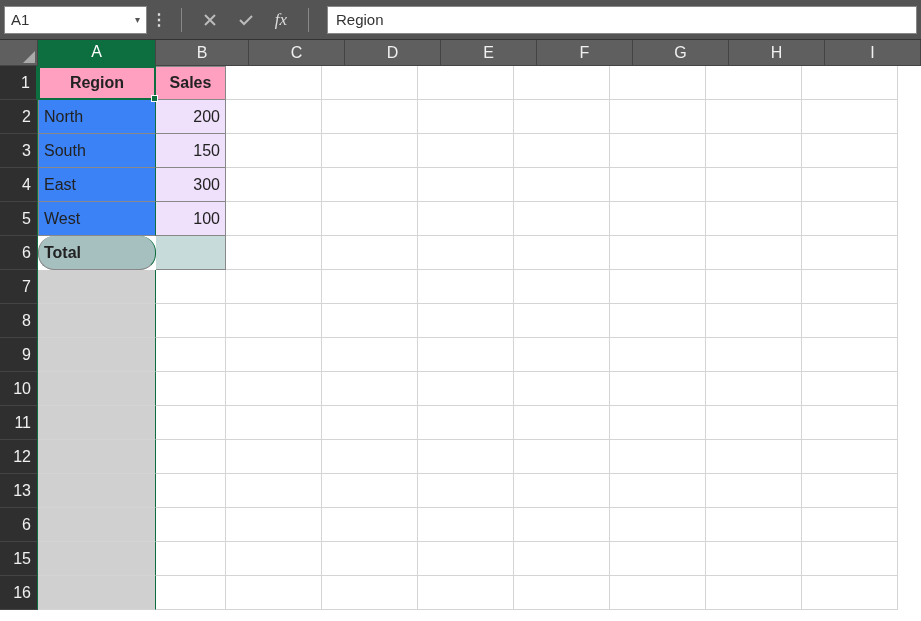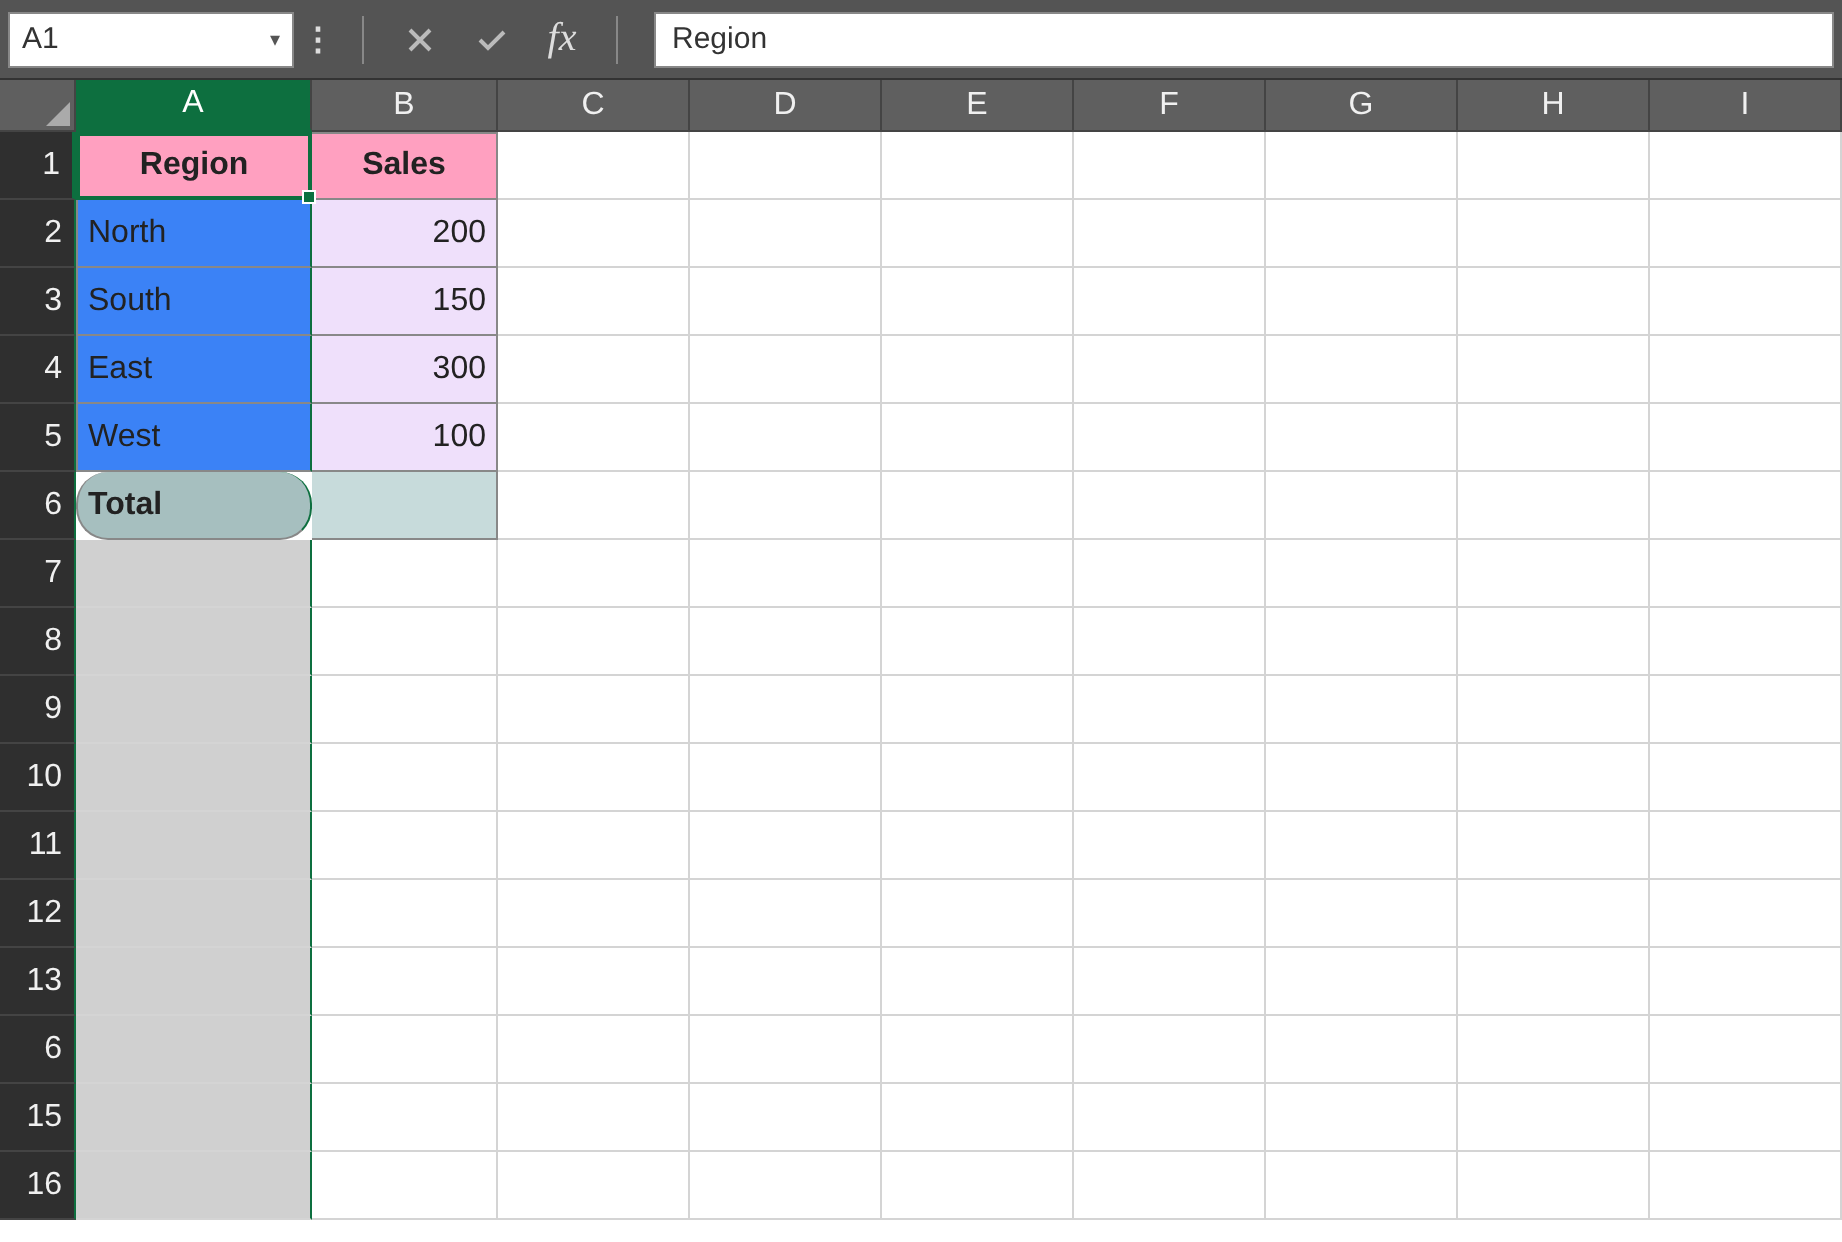--- a/index.html
+++ b/index.html
@@ -59,21 +59,21 @@
       justify-content: center;
       color: #bbb;
       font-size: 16px;
       cursor: pointer;
     }
     .fb-btn svg { stroke: #bbb; fill: none; }
     .fx-label {
       font-style: italic;
       font-family: 'Times New Roman', serif;
       color: #ddd;
-      font-size: 20px;
+      font-size: 17px;
       width: 34px;
       display: flex;
       align-items: center;
       justify-content: center;
     }
     .formula-input {
       flex: 1;
       height: 28px;
       background: #fff;
       border: 1px solid #888;
@@ -150,21 +150,21 @@
       border-right: 1px solid #d4d4d4;
       border-bottom: 1px solid #d4d4d4;
       display: flex;
       align-items: center;
       padding: 0 5px;
       font-size: 16px;
       color: #222;
       background: #fff;
     }
     .ca { width: 118px; background: #d0d0d0; border-right: 1px solid #0d6f3f; }
-    .cb { width: 93px; justify-content: center; }
+    .cb { width: 70px; justify-content: center; }
     .header-row .ca { background: #ffa0c0; font-weight: bold; justify-content: center; border-top: 1px solid #888; border-bottom: 1px solid #888; border-left: 1px solid #888;}
     .header-row .cb { background: #ffa0c0; font-weight: bold; border-top: 1px solid #888; border-bottom: 1px solid #888; border-right: 1px solid #888;}
     .data-row .ca { background: #3b82f6; border-bottom: 1px solid #888; border-left: 1px solid #888; text-align: right;}
     .data-row .cb { background: #efe0fb; justify-content: flex-end; border-bottom: 1px solid #888; border-right: 1px solid #888;}
     .total-row .ca { background: #a6bfbf; font-weight: bold; border-bottom: 1px solid #888; border-left: 1px solid #888; border-radius: 16px;}
     .total-row .cb { background: #c7dbdb; border-bottom: 1px solid #888; border-right: 1px solid #888;}
     .active-cell {
       position: absolute;
       border: 2px solid #0d6f3f;
       pointer-events: none;

